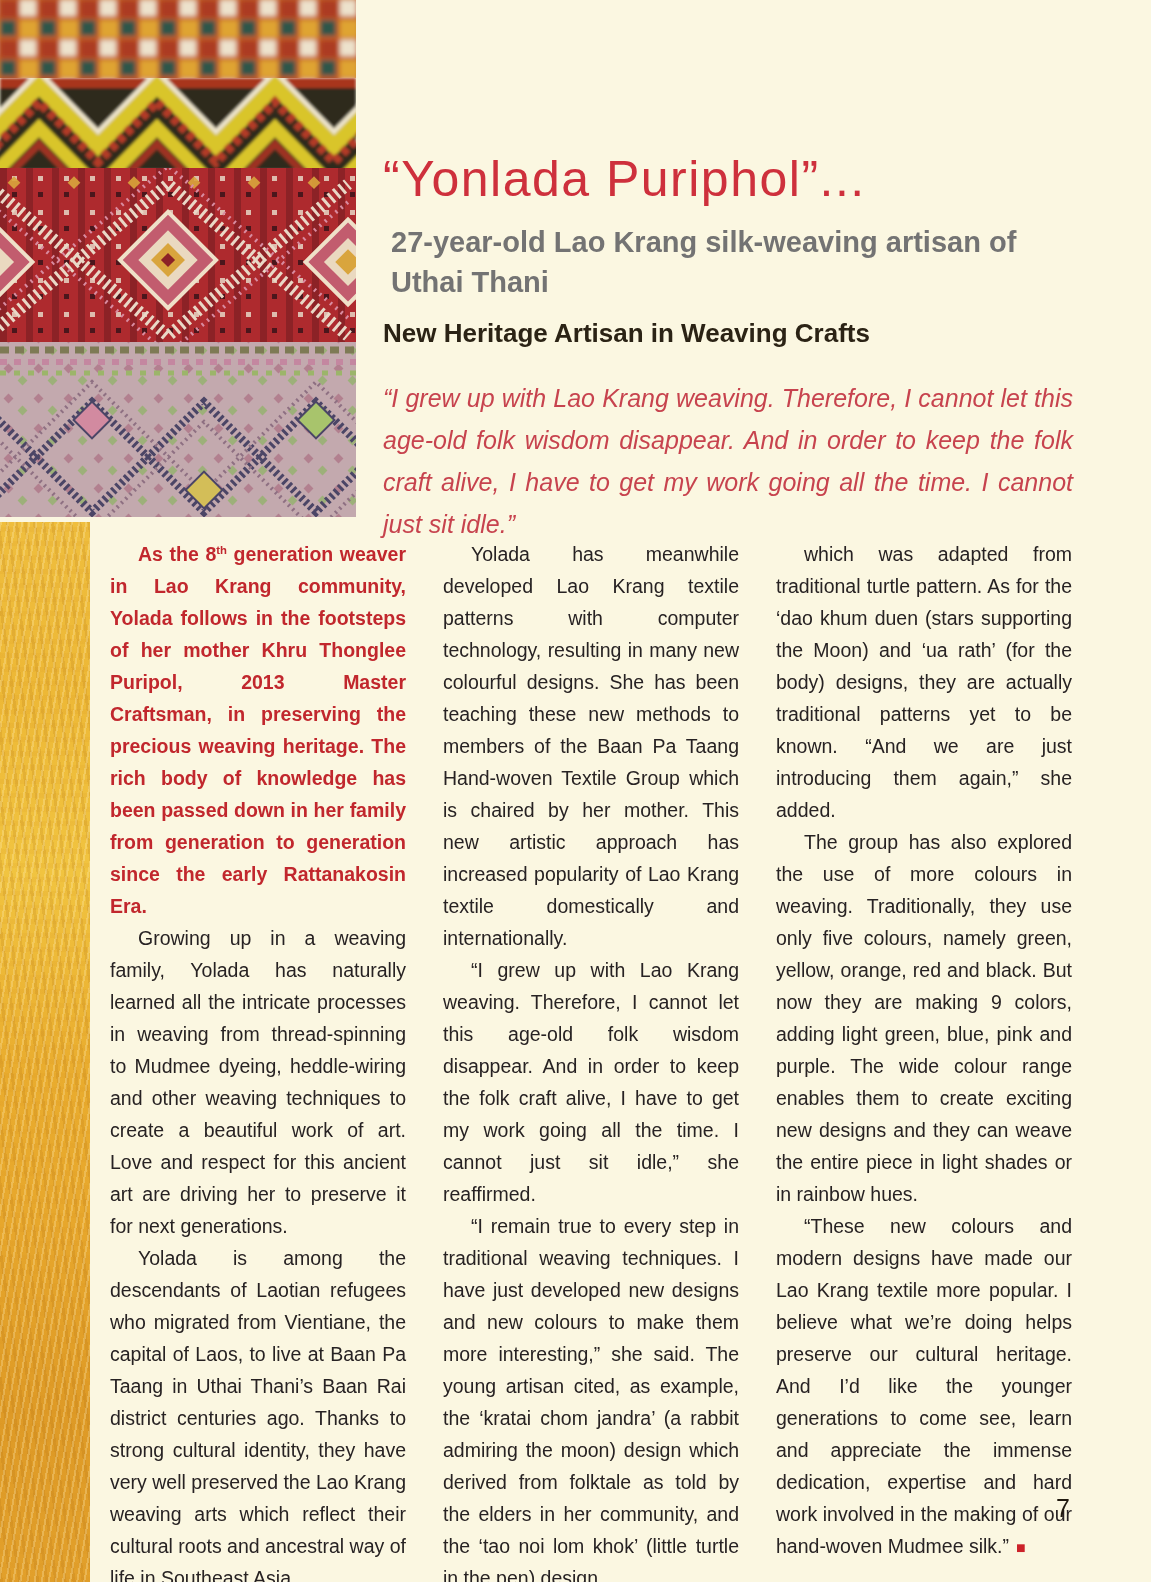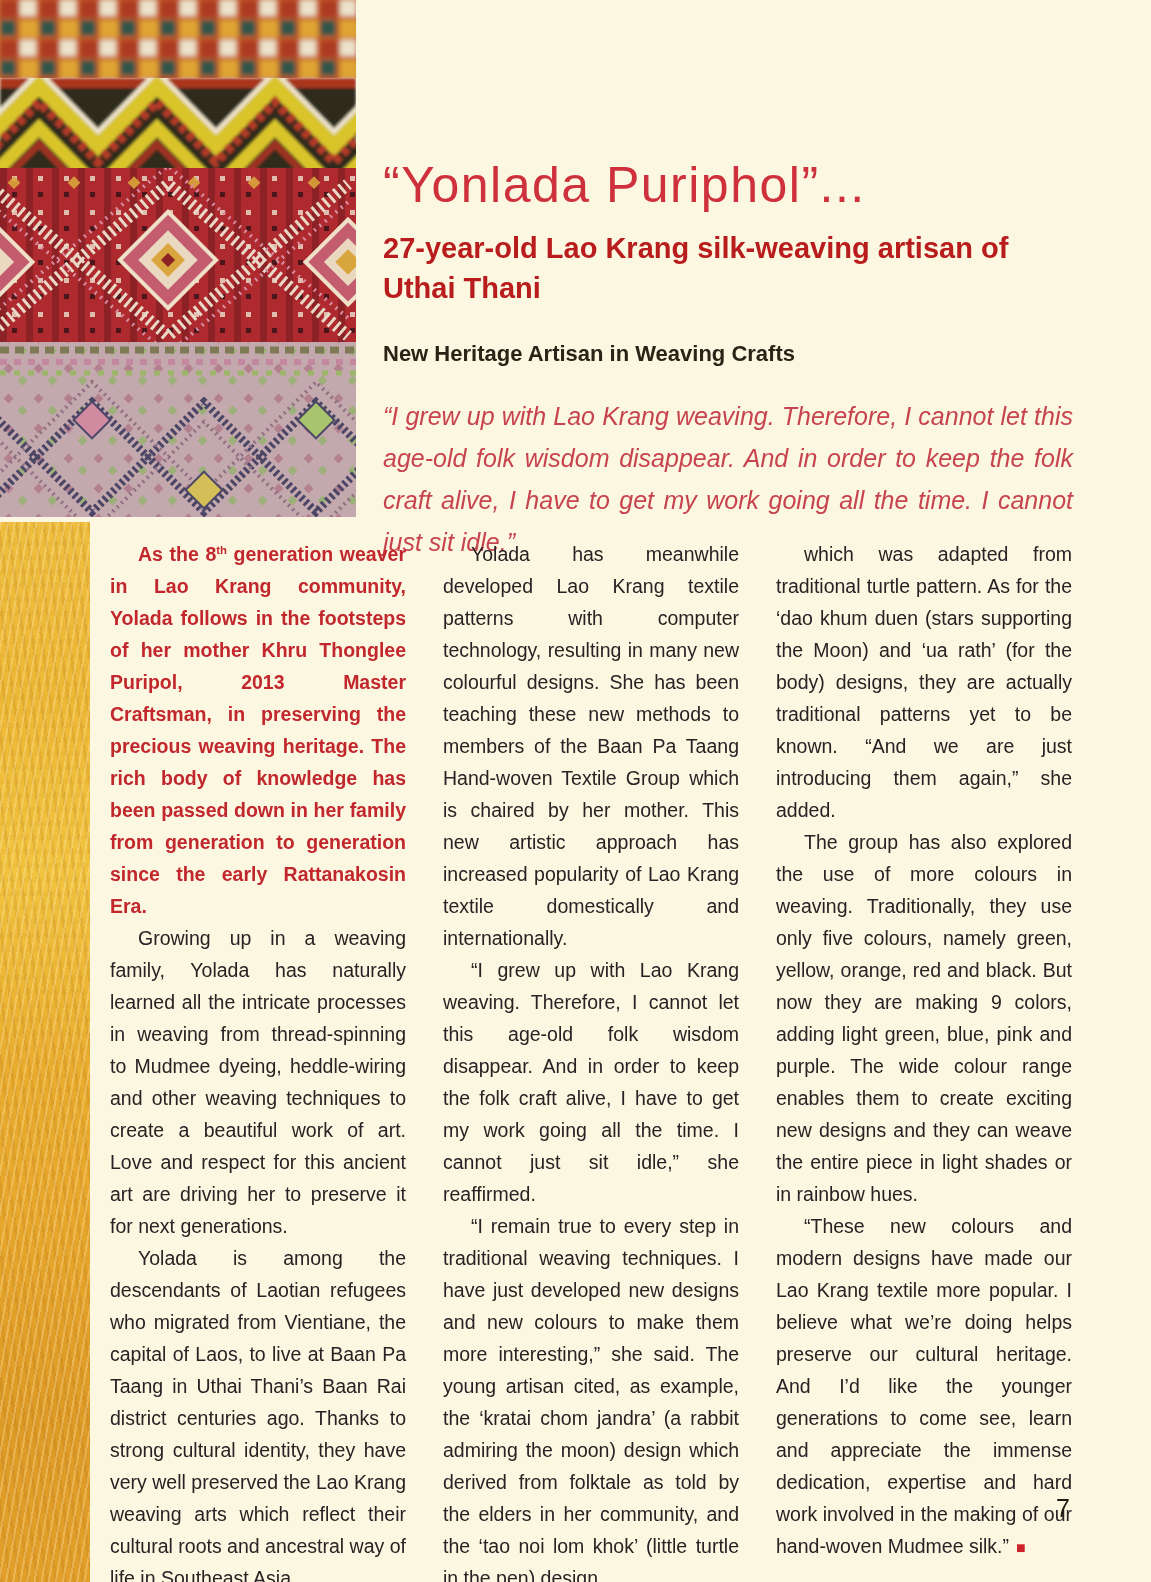--- a/index.html
+++ b/index.html
@@ -8,25 +8,25 @@
   
   .photo{position:absolute;left:0;top:0;width:356px;height:517px;}
   
   .gold{position:absolute;left:0;top:522px;width:90px;height:1060px;
     background:
       repeating-linear-gradient(100deg, rgba(255,240,190,0.28) 0 2px, rgba(255,240,190,0) 2px 7px),
       repeating-linear-gradient(82deg, rgba(160,95,10,0.14) 0 3px, rgba(160,95,10,0) 3px 9px),
       repeating-linear-gradient(0deg, rgba(210,140,30,0.10) 0 5px, rgba(210,140,30,0) 5px 14px),
       linear-gradient(180deg,#EFBE3E 0%,#EDB836 16%,#F1C440 33%,#E9AC2E 52%,#E7A72C 66%,#DE9A26 84%,#E2A02B 100%);}
   
-  .header{position:absolute;left:383px;top:158px;width:700px;}
+  .header{position:absolute;left:383px;top:152px;width:700px;}
   .title{margin:0;font-size:50px;line-height:1.08;font-weight:400;letter-spacing:1.5px;
          color:#CE303C;}
-  .subtitle{margin:16px 0 0 0;font-size:29px;line-height:40px;font-weight:700;color:#b91c1c;}
-  .tagline{margin:33px 0 0 0;font-size:22px;line-height:1.2;font-weight:700;color:#2B2315;}
+  .subtitle{margin:16px 0 0 8px;font-size:29px;line-height:40px;font-weight:700;color:#737373;}
+  .tagline{margin:16px 0 0 0;font-size:26px;line-height:1.2;font-weight:700;color:#2B2315;}
   .quote{margin:28px 0 0 0;width:690px;font-size:25px;line-height:42px;font-style:italic;
          color:#C7434E;text-align:justify;}
   
   .columns{position:absolute;left:110px;top:538px;width:962px;display:flex;gap:37px;}
   .col{width:306px;font-size:19.5px;line-height:32px;color:#272223;text-align:justify;}
   .col p{margin:0;text-indent:28px;}
   .lead{font-weight:700;color:#C1272D;}
   .lead sup{font-size:0.58em;vertical-align:super;line-height:0;}
   .endmark{color:#CC2229;font-size:16px;font-style:normal;margin-left:7px;letter-spacing:0;}
   .pagenum{position:absolute;left:1056px;top:1494px;font-size:25px;color:#20190F;}

